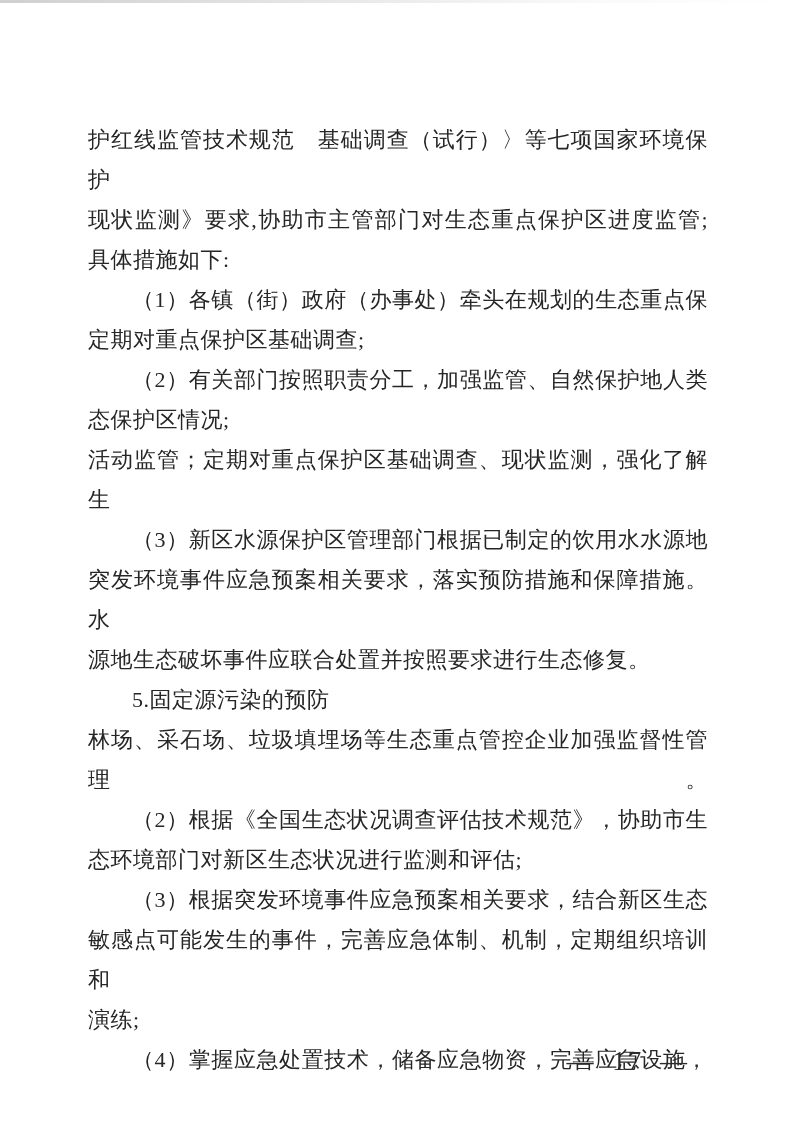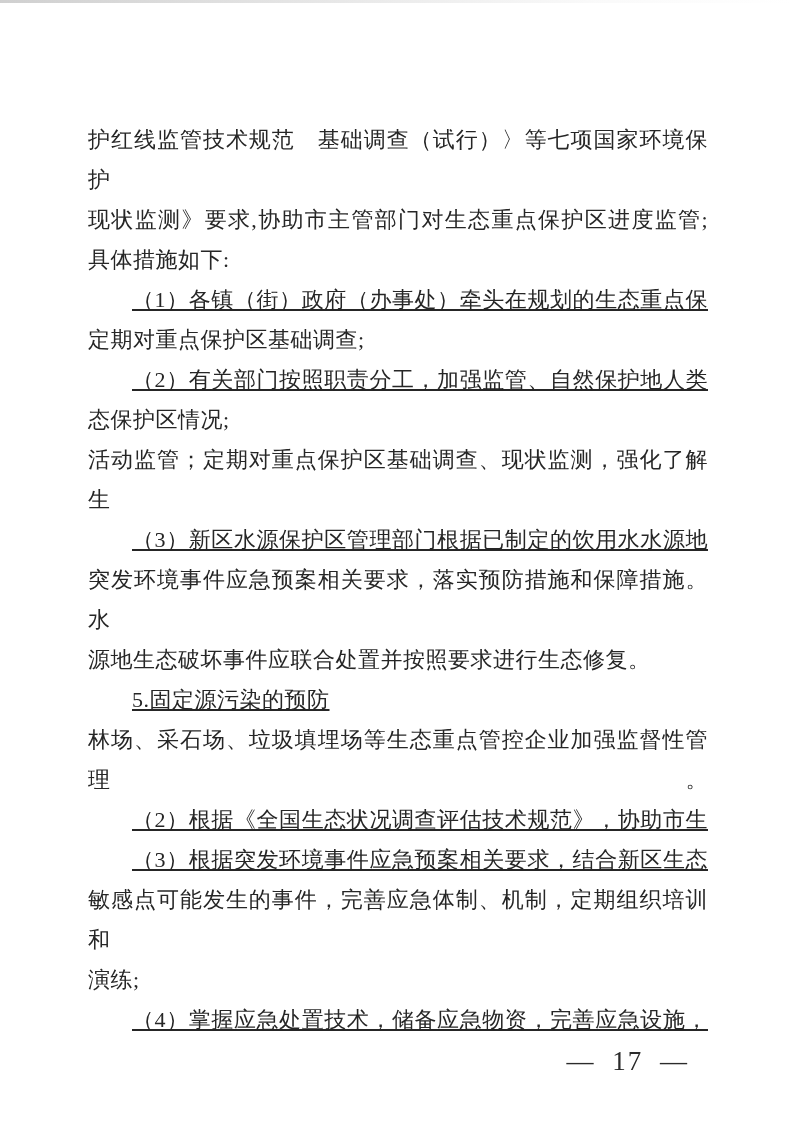--- a/index.html
+++ b/index.html
@@ -35,21 +35,20 @@
     line-height: 40px;
     color: #262626;
     letter-spacing: 0.5px;
   }
   .line {
     text-align: left;
     min-height: 40px;
   }
   .line.indent {
     text-indent: 44px;
-    text-decoration: underline;
   }
   .line.stretch {
     text-align: justify;
     text-align-last: justify;
   }
   .footer {
     position: absolute;
     top: 1048px;
     right: 104px;
     font-size: 27px;
@@ -74,20 +73,21 @@
       <div class="line">定期对重点保护区基础调查;</div>
       <div class="line indent stretch">（2）有关部门按照职责分工，加强监管、自然保护地人类</div>
       <div class="line">态保护区情况;</div>
       <div class="line stretch">活动监管；定期对重点保护区基础调查、现状监测，强化了解生</div>
       <div class="line indent stretch">（3）新区水源保护区管理部门根据已制定的饮用水水源地</div>
       <div class="line stretch">突发环境事件应急预案相关要求，落实预防措施和保障措施。水</div>
       <div class="line">源地生态破坏事件应联合处置并按照要求进行生态修复。</div>
       <div class="line indent">5.固定源污染的预防</div>
       <div class="line stretch">林场、采石场、垃圾填埋场等生态重点管控企业加强监督性管理。</div>
       <div class="line indent stretch">（2）根据《全国生态状况调查评估技术规范》，协助市生</div>
+      <div class="line">态环境部门对新区生态状况进行监测和评估;</div>
       <div class="line indent stretch">（3）根据突发环境事件应急预案相关要求，结合新区生态</div>
       <div class="line stretch">敏感点可能发生的事件，完善应急体制、机制，定期组织培训和</div>
       <div class="line">演练;</div>
       <div class="line indent stretch">（4）掌握应急处置技术，储备应急物资，完善应急设施，</div>
     </div>
 
   <div class="footer">— 17 —</div>
 </div>
 
 </body></html>

